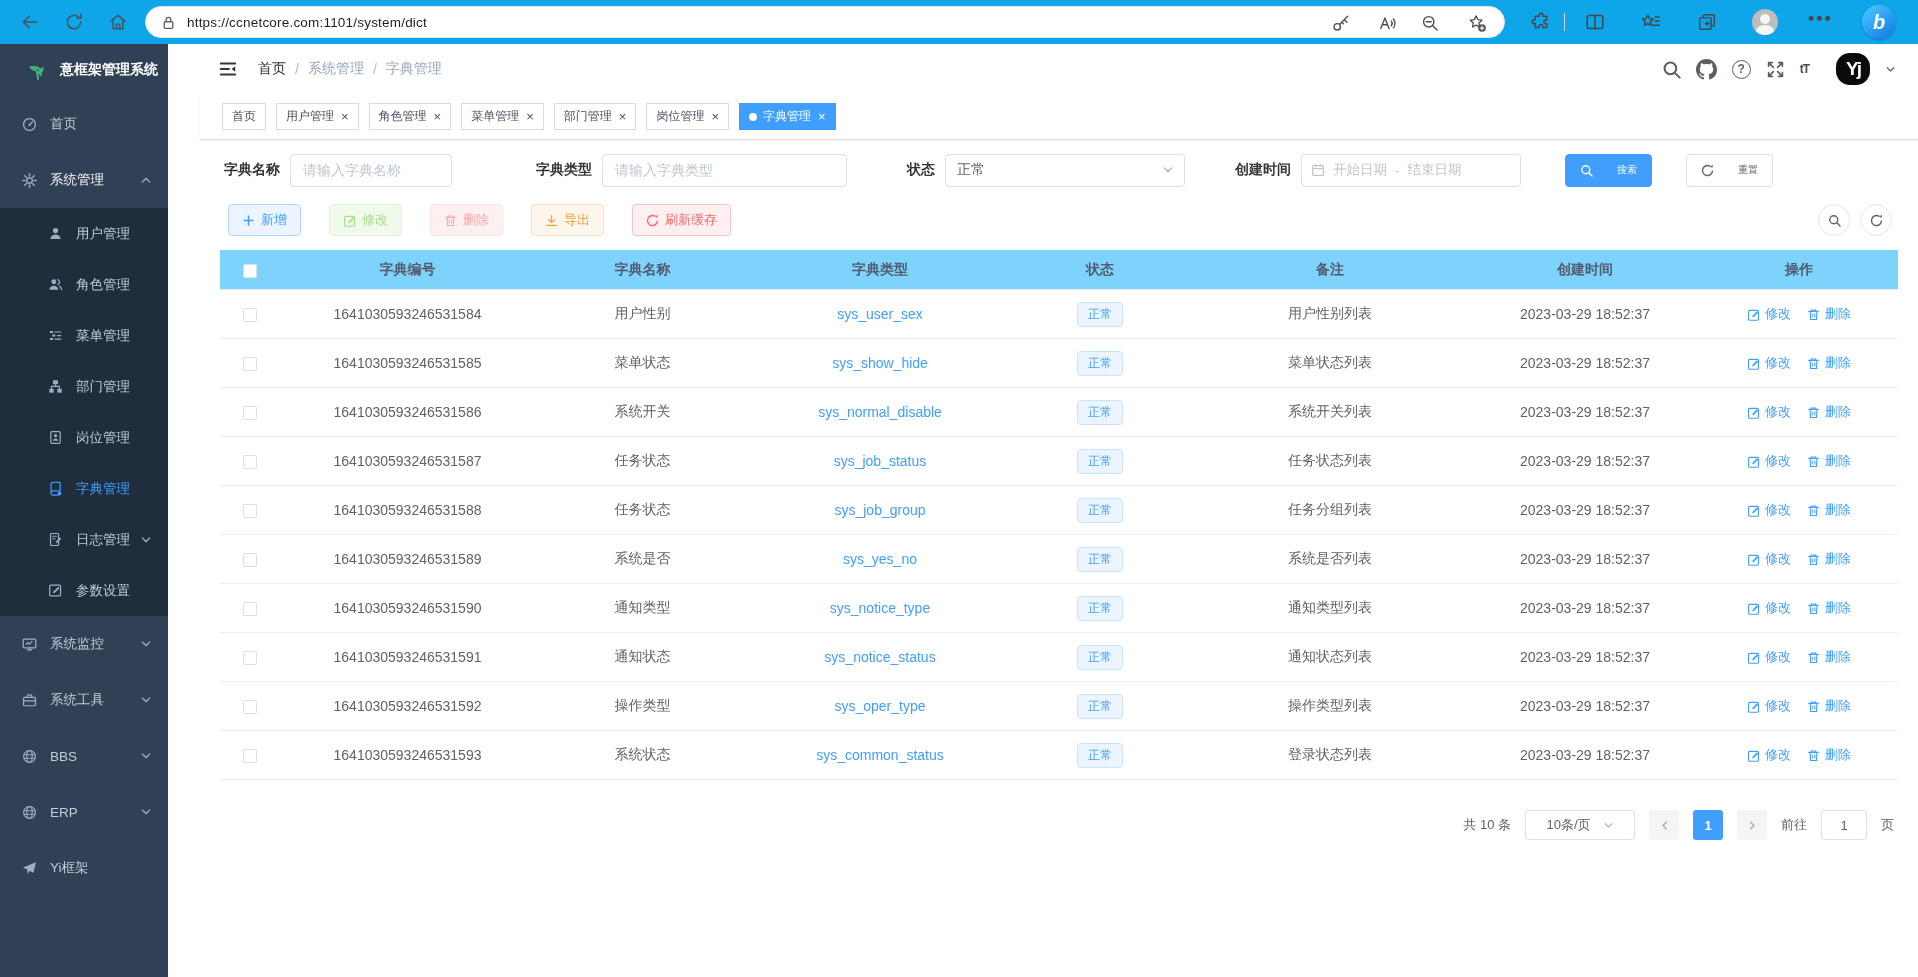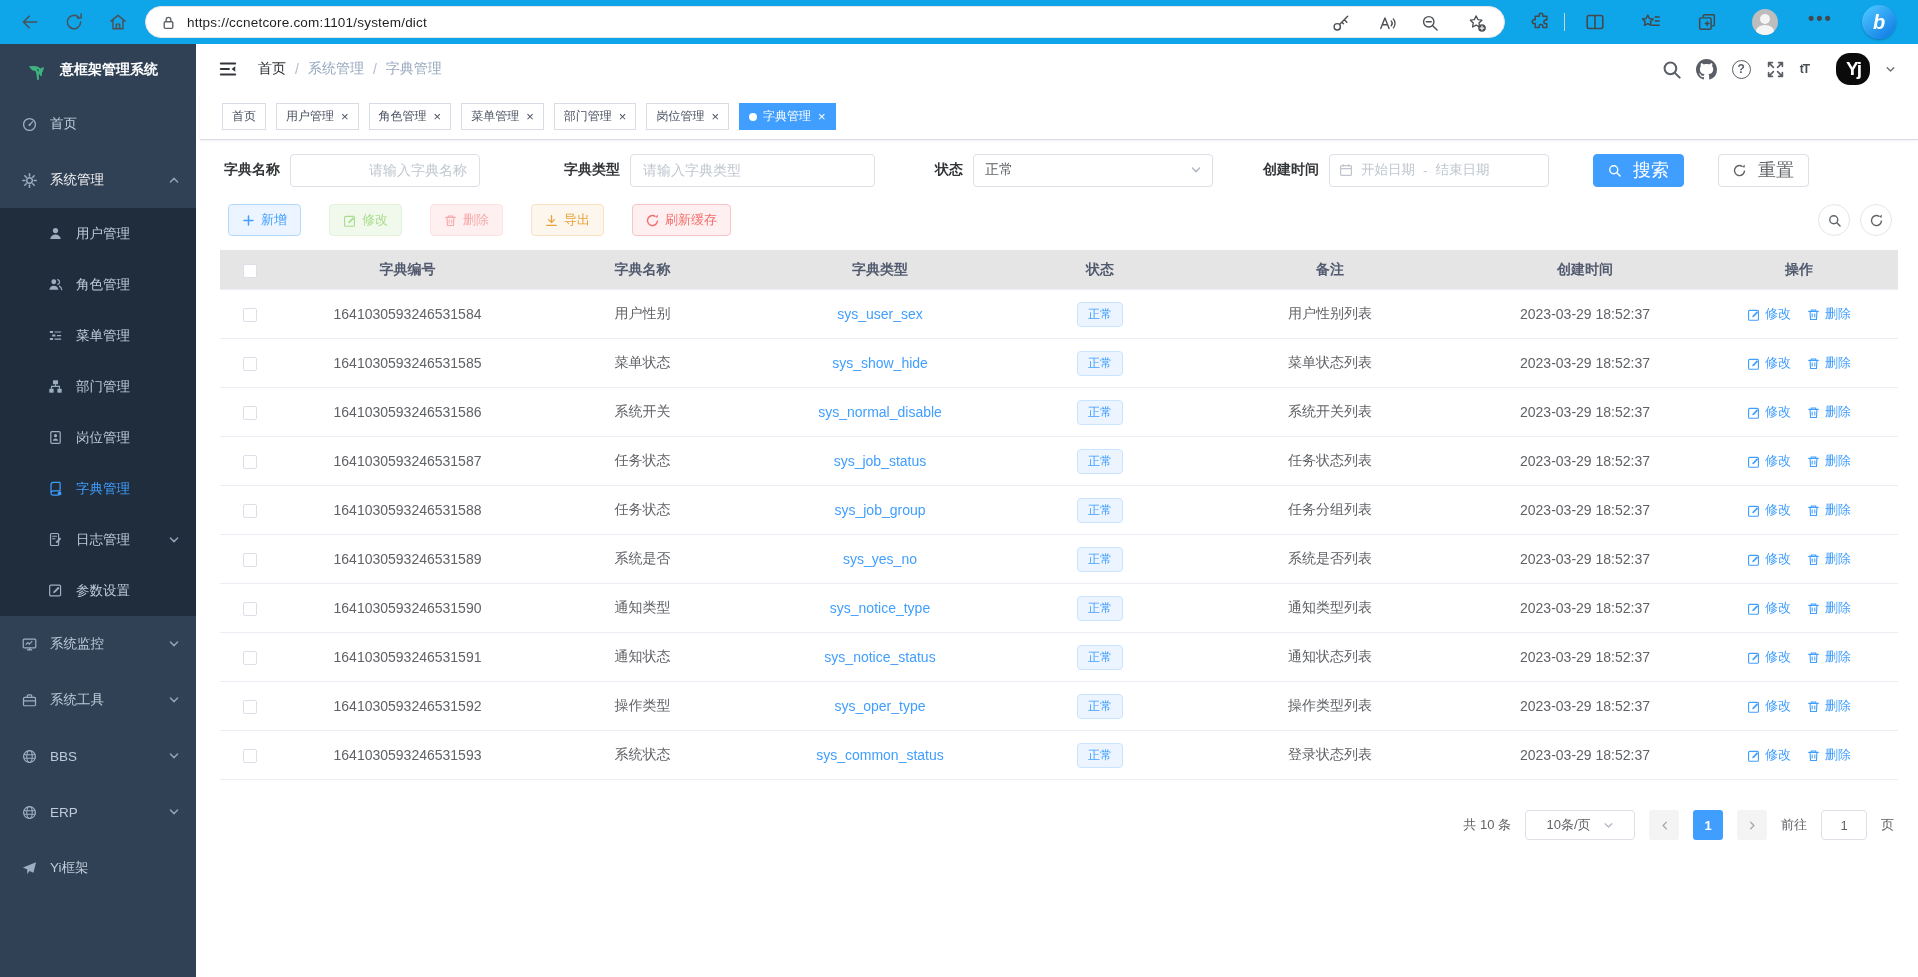--- a/index.html
+++ b/index.html
@@ -21,21 +21,21 @@
     background:#bdbdbd; overflow:hidden; cursor:pointer; }
   .avatar-btn .head { position:absolute; left:8px; top:5px; width:10px; height:10px; border-radius:50%; background:#f5f5f5; }
   .avatar-btn .body { position:absolute; left:4px; top:16px; width:18px; height:12px; border-radius:50%; background:#f5f5f5; }
   .dots { position:absolute; top:8px; font-size:18px; font-weight:bold; color:#44474b; letter-spacing:2px; cursor:pointer; }
   .bing-btn { position:absolute; top:5px; width:34px; height:34px; border-radius:50%;
     background:linear-gradient(140deg,#49c3ff 10%,#1a86e8 80%); color:#fff; font-weight:bold;
     font-size:20px; display:flex; align-items:center; justify-content:center; cursor:pointer;
     box-shadow:0 1px 2px rgba(0,0,0,.25); font-style:italic; }
 
   
-  .sidebar { position:absolute; left:0; top:44px; width:196px; height:933px; background:#304156; }
+  .sidebar { position:absolute; left:0; top:44px; width:168px; height:933px; background:#304156; }
   .logo-row { height:52px; display:flex; align-items:center; padding-left:26px; gap:10px; }
   .logo-title { color:#ffffff; font-weight:bold; font-size:14px; }
   .s-item { height:56px; display:flex; align-items:center; padding-left:22px; color:#bfcbd9;
     font-size:13.5px; cursor:pointer; position:relative; }
   .s-ic { width:15px; height:15px; margin-right:13px; color:#9fadc0; flex:none; }
   .s-sub { background:#1f2d3d; }
   .s-sub .s-item { height:51px; padding-left:48px; background:#1f2d3d; }
   .s-item.open-parent { color:#f4f4f5; }
   .s-item.active, .s-item.active .s-ic { color:#409eff; }
   .s-chev { position:absolute; right:16px; width:12px; height:12px; color:#90a0b2; }
@@ -76,21 +76,21 @@
   .f-label { font-weight:bold; color:#333639; margin-right:10px; white-space:nowrap; }
   .f-input { height:33px; border:1px solid #dcdfe6; border-radius:4px; background:#fff;
     padding:0 12px; font-size:14px; color:#606266; outline:none; font-family:inherit; }
   .f-input::placeholder { color:#bfc6cf; }
   .f-select { width:240px; height:33px; border:1px solid #dcdfe6; border-radius:4px; background:#fff;
     display:flex; align-items:center; padding:0 11px; color:#606266; cursor:pointer; position:relative; }
   .f-select .sel-chev { position:absolute; right:10px; width:12px; height:12px; color:#b4bac3; }
   .date-range { width:220px; height:33px; border:1px solid #dcdfe6; border-radius:4px; background:#fff;
     display:flex; align-items:center; padding:0 9px; gap:8px; color:#bfc6cf; cursor:pointer; font-size:13.5px; }
   .date-range .cal { width:14px; height:14px; color:#c0c4cc; flex:none; }
-  .btn { height:33px; border-radius:4px; display:flex; align-items:center; gap:12px; font-size:18px;
+  .btn { height:33px; border-radius:4px; display:flex; align-items:center; gap:24px; font-size:10px;
     padding:0 14px; cursor:pointer; white-space:nowrap; }
   .btn-search { background:#409eff; border:1px solid #409eff; color:#fff; margin-left:44px; }
   .btn-reset { background:#fff; border:1px solid #dcdfe6; color:#606266; margin-left:34px; }
   .btn .ic { width:13px; height:13px; }
 
   
   .toolbar-row { height:32px; margin-top:16px; display:flex; align-items:center; padding-left:28px; gap:28px; position:relative; }
   .tb-btn { height:32px; border-radius:4px; padding:0 13px; display:flex; align-items:center; gap:6px;
     font-size:13px; cursor:pointer; border:1px solid; white-space:nowrap; }
   .tb-btn .ic { width:13px; height:13px; }
@@ -99,21 +99,21 @@
   .tb-del    { background:#fef0f0; border-color:#fde2e2; color:#f8a9a9; cursor:not-allowed; }
   .tb-export { background:#fdf6ec; border-color:#f7e3c3; color:#e6a23c; }
   .tb-cache  { background:#fef0f0; border-color:#fbc4c4; color:#f56c6c; }
   .circle-btns { position:absolute; right:26px; top:0; display:flex; gap:10px; }
   .c-btn { width:32px; height:32px; border-radius:50%; border:1px solid #e3e6ec; background:#fff;
     display:flex; align-items:center; justify-content:center; color:#5f6368; cursor:pointer; }
   .c-btn .ic { width:13px; height:13px; }
 
   
   .table { margin:14px 20px 0 20px; }
-  .t-head { display:flex; align-items:center; background:#e5e5e5; height:40px;
+  .t-head { display:flex; align-items:center; background:#7dd3fc; height:40px;
     font-weight:bold; color:#515a6e; font-size:14px; border-bottom:1px solid #ebeef5; }
   .t-row { display:flex; align-items:center; height:49px; font-size:14px; color:#606266;
     border-bottom:1px solid #ebeef5; background:#fff; }
   .c { text-align:center; }
   .c0 { width:60px; } .c1 { width:255px; } .c2 { width:215px; } .c3 { width:260px; }
   .c4 { width:180px; } .c5 { width:280px; } .c6 { width:230px; } .c7 { width:198px; }
   .cb { display:inline-block; width:14px; height:14px; border:1px solid #dcdfe6; border-radius:2px;
     background:#fff; cursor:pointer; vertical-align:middle; }
   .link { color:#409eff; cursor:pointer; }
   .badge { display:inline-block; background:#ecf5ff; border:1px solid #c9e4ff; color:#409eff;
@@ -549,21 +549,21 @@
 
       <span class="tag is-active">
         <span class="dot"></span>
         <span>字典管理</span>
         <span class="x">×</span>
       </span>
     </div>
 
   <div class="search-row">
     <span class="f-label">字典名称</span>
-    <input class="f-input" style="width: 190px; text-align: right;" placeholder="请输入字典名称">
+    <input class="f-input" style="width: 162px;" placeholder="请输入字典名称">
     <span class="f-label" style="margin-left:84px">字典类型</span>
     <input class="f-input" style="width: 245px;" placeholder="请输入字典类型">
     <span class="f-label" style="margin-left:60px">状态</span>
     <div class="f-select">
       <span>正常</span>
       <svg class="sel-chev">
           <use href="#i-chev"></use>
         </svg>
     </div>
     <span class="f-label" style="margin-left:50px">创建时间</span>

